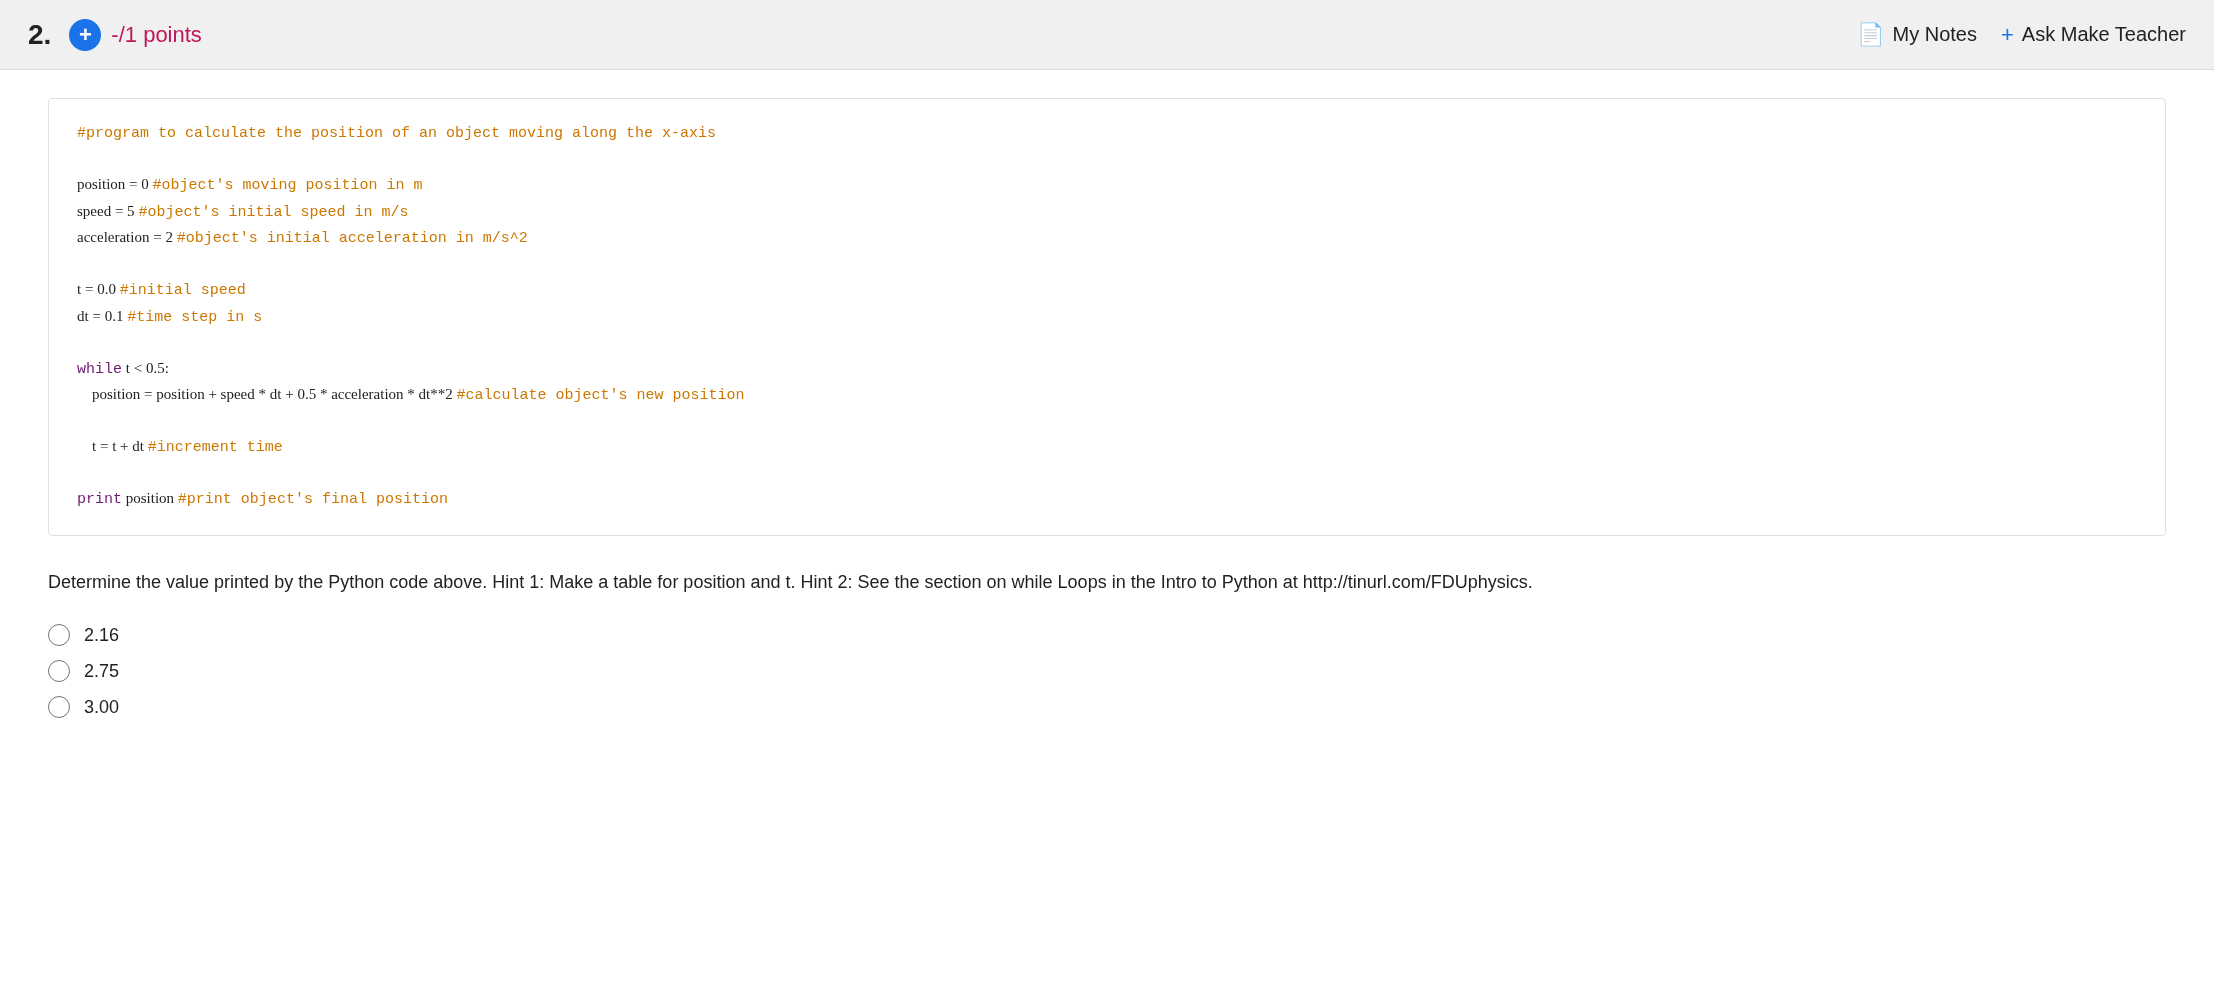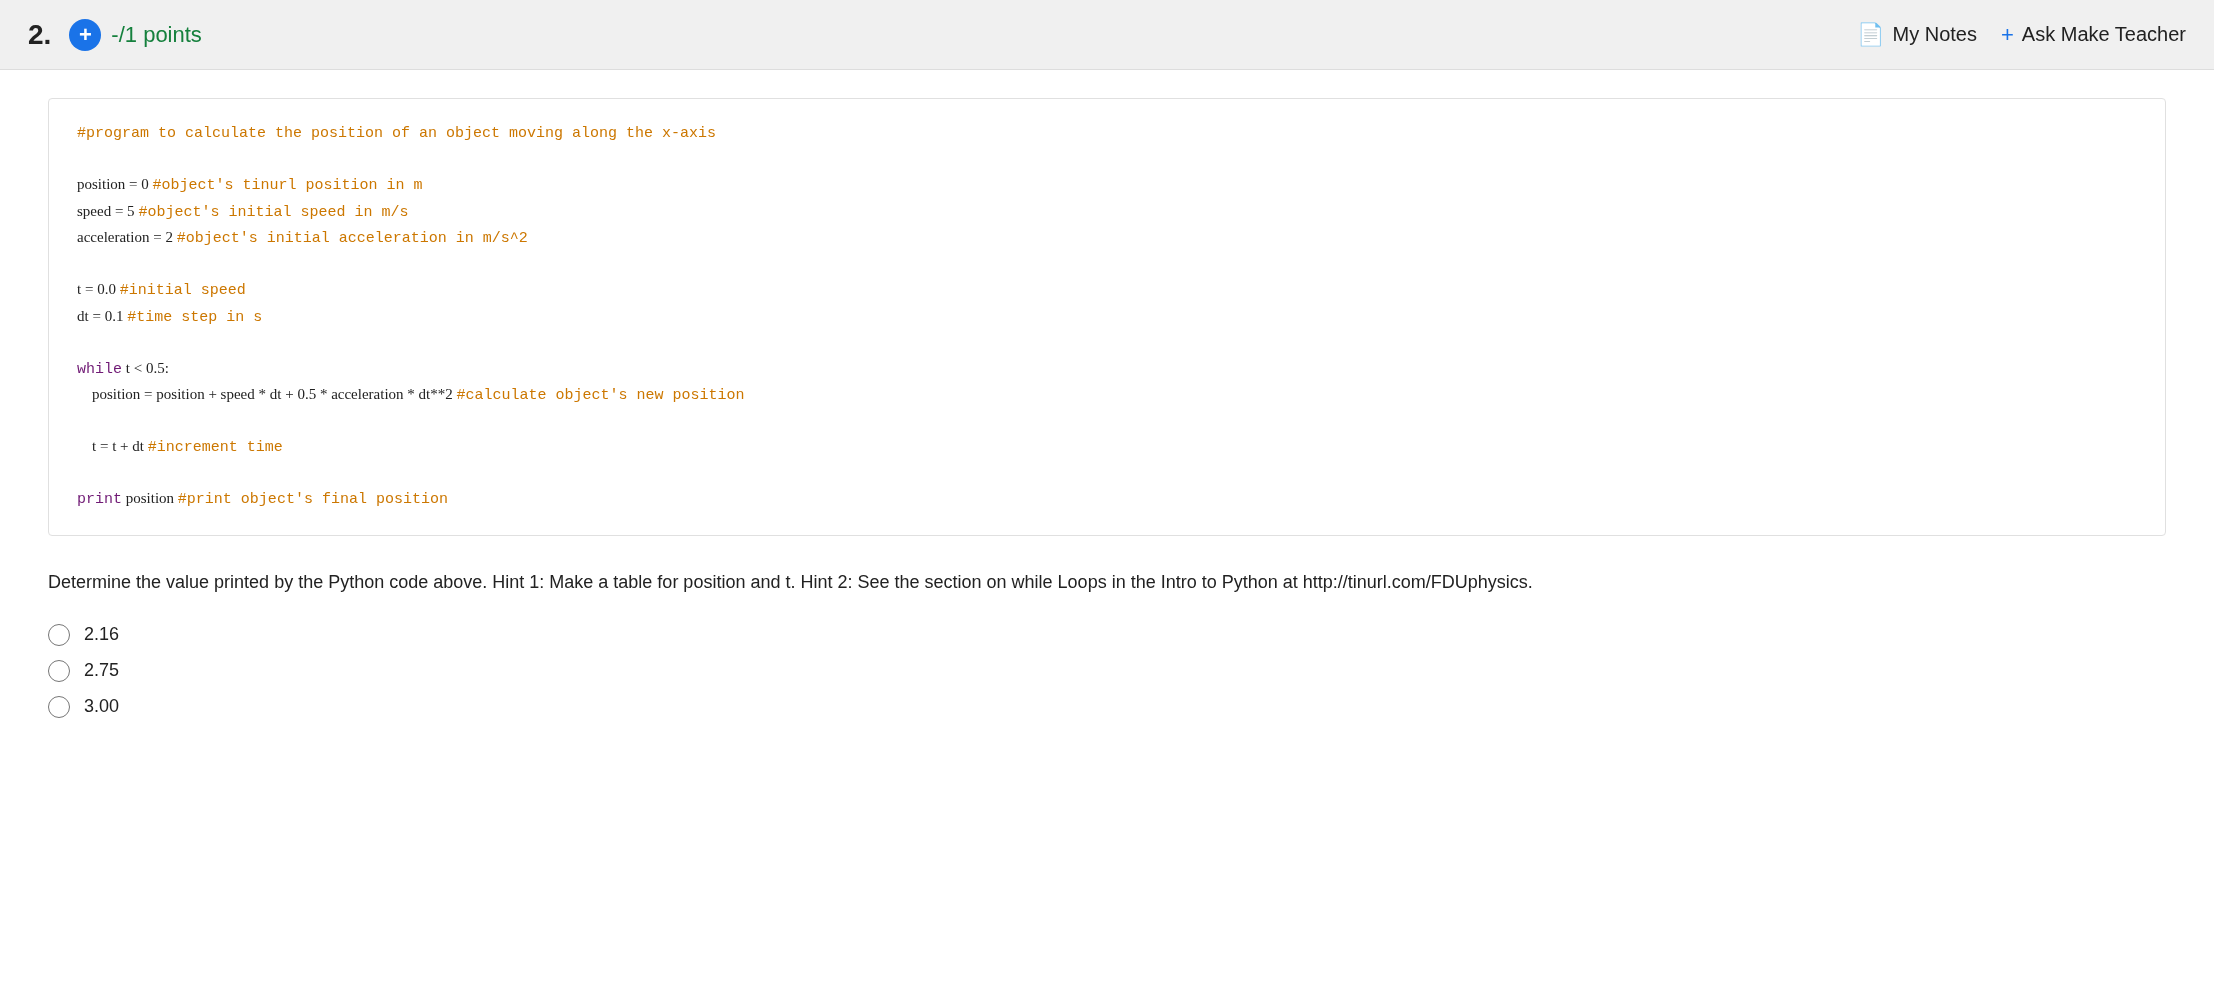--- a/index.html
+++ b/index.html
@@ -44,21 +44,21 @@
       border-radius: 50%;
       background: #1a73e8;
       color: #fff;
       font-size: 22px;
       font-weight: bold;
       cursor: pointer;
       user-select: none;
     }
     .points-label {
       font-size: 22px;
-      color: #15803d;
+      color: #be185d;
       font-weight: 500;
       text-align: center;
     }
     .header-right {
       display: flex;
       align-items: center;
       gap: 24px;
     }
     .header-btn {
       display: flex;
@@ -112,21 +112,21 @@
     .options-list {
       list-style: none;
       padding: 0;
       margin: 0;
       display: flex;
       flex-direction: column;
       gap: 14px;
     }
     .option-item {
       display: flex;
-      align-items: flex-start;
+      align-items: center;
       gap: 14px;
       font-size: 18px;
       color: #222;
       cursor: pointer;
     }
     .option-item input[type="radio"] {
       width: 22px;
       height: 22px;
       cursor: pointer;
       accent-color: #1a73e8;
@@ -152,21 +152,21 @@
         <span class="btn-icon">+</span>
         <span>Ask Make Teacher</span>
       </button>
     </div>
   </div>
 
   <div class="main-content">
 
     <div class="code-block"><span class="comment">#program to calculate the position of an object moving along the x-axis</span>
 
-<span class="code-normal">position = 0 </span><span class="comment">#object's tinurl position in m</span>
+<span class="code-normal">position = 0 </span><span class="comment">#object's moving position in m</span>
 <span class="code-normal">speed = 5 </span><span class="comment">#object's initial speed in m/s</span>
 <span class="code-normal">acceleration = 2 </span><span class="comment">#object's initial acceleration in m/s^2</span>
 
 <span class="code-normal">t = 0.0 </span><span class="comment">#initial speed</span>
 <span class="code-normal">dt = 0.1 </span><span class="comment">#time step in s</span>
 
 <span class="kw-orange">while</span><span class="code-normal"> t &lt; 0.5:</span>
 <span class="code-normal">    position = position + speed * dt + 0.5 * acceleration * dt**2 </span><span class="comment">#calculate object's new position</span>
 
 <span class="code-normal">    t = t + dt </span><span class="comment">#increment time</span>

